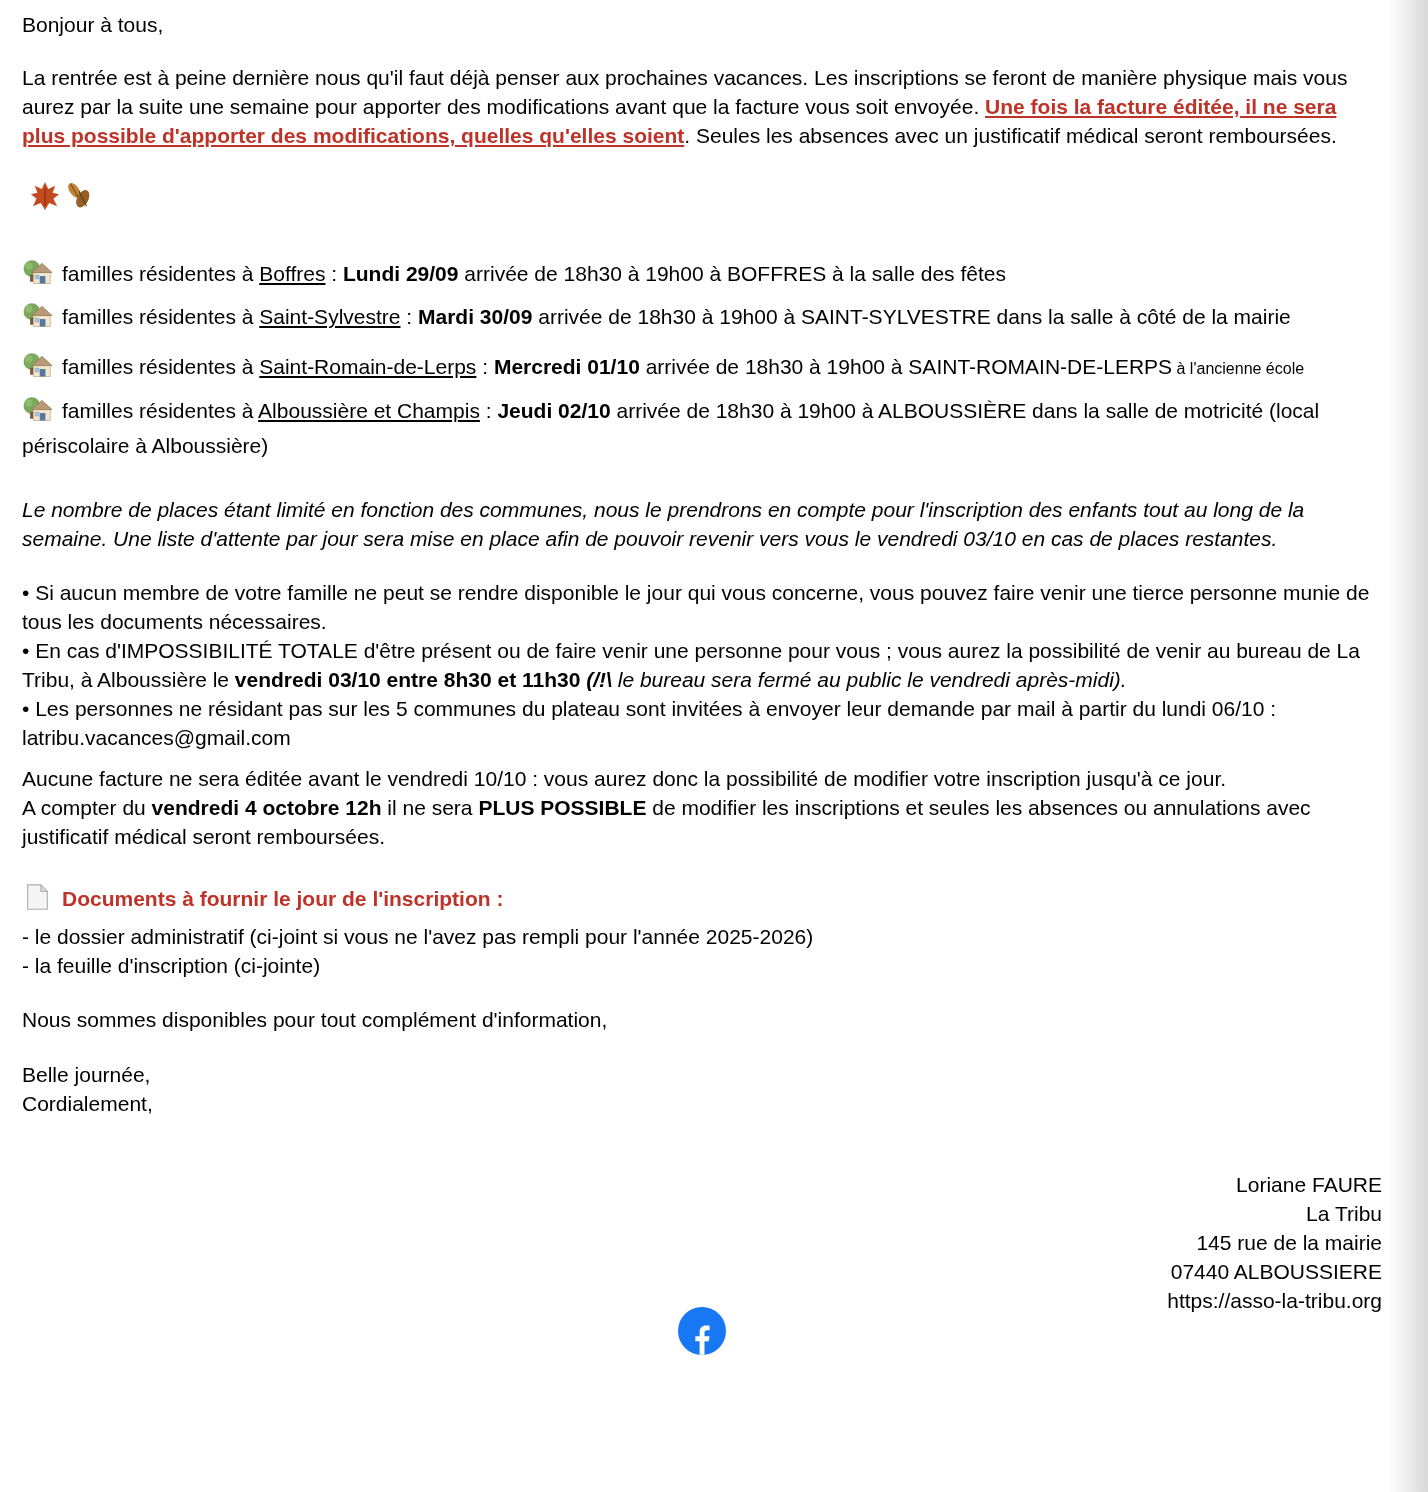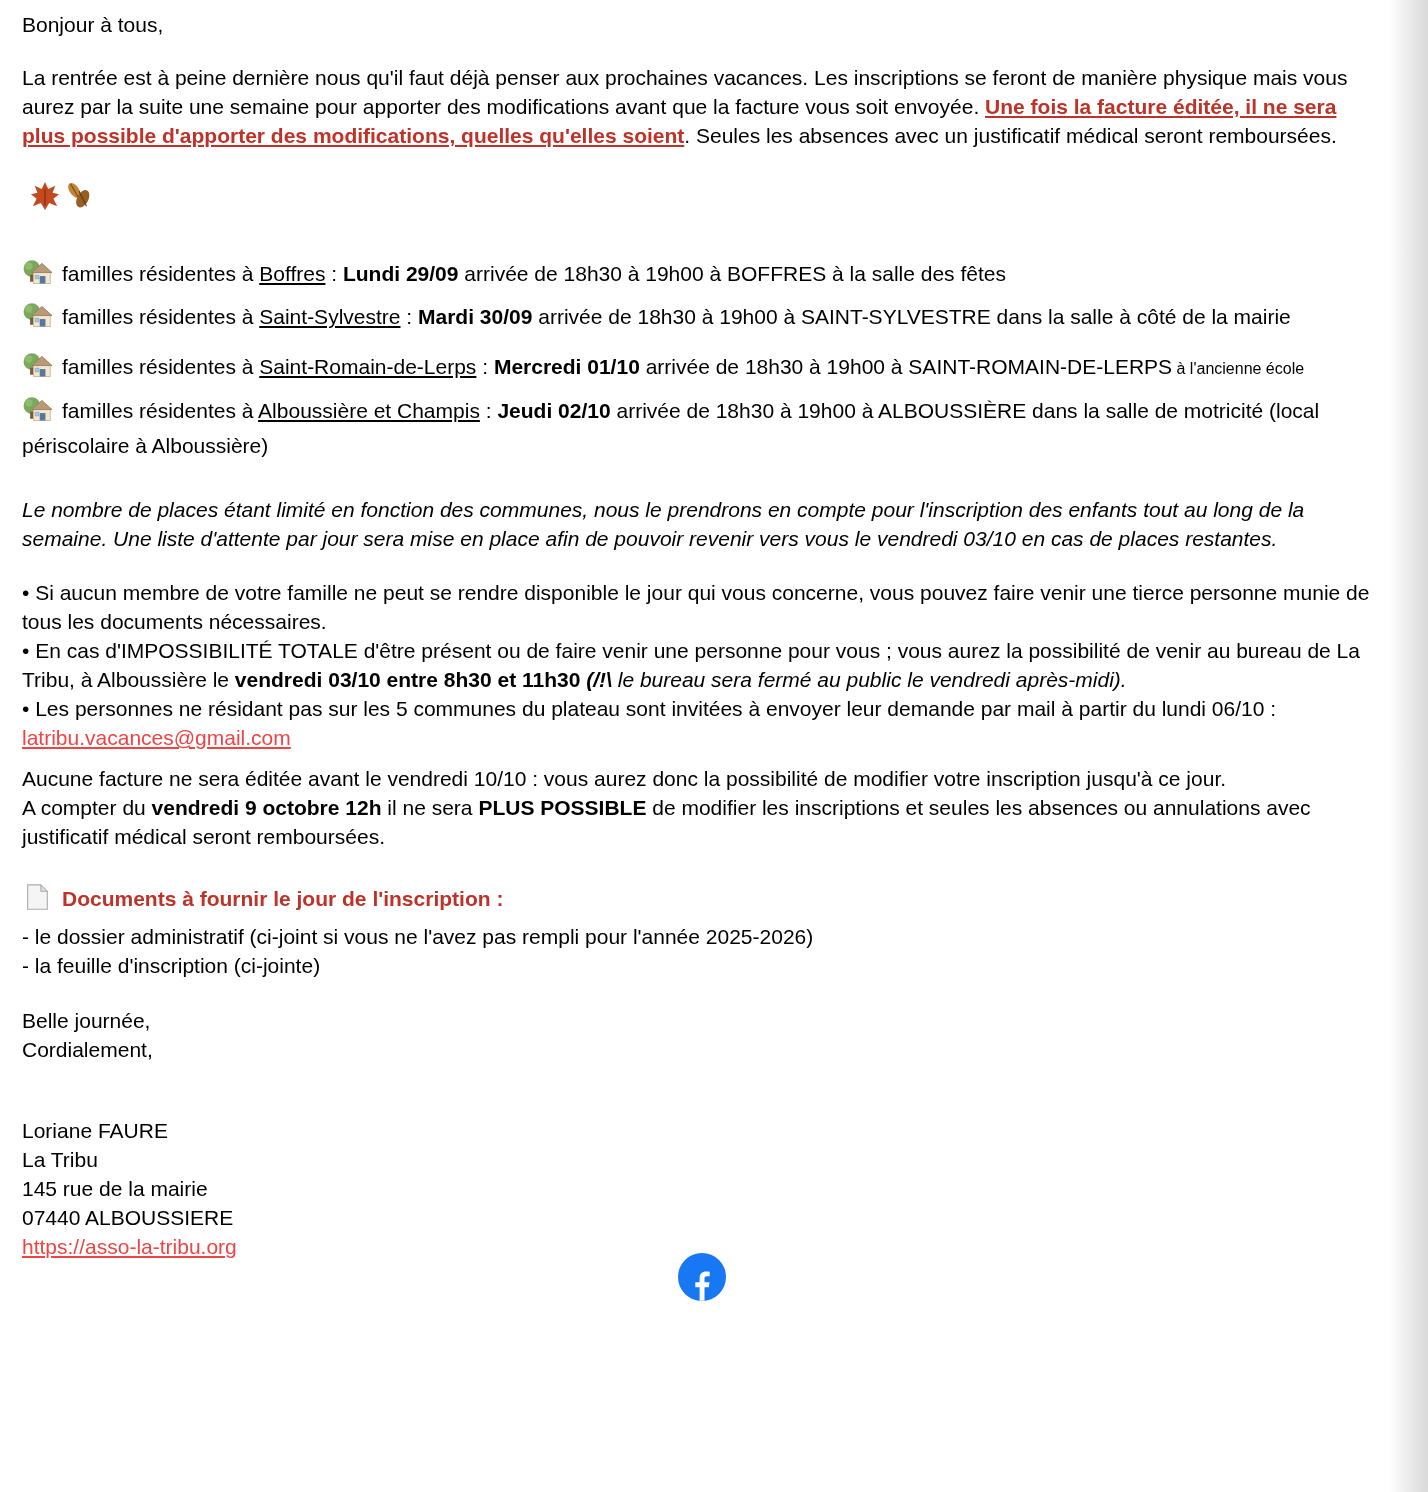--- a/index.html
+++ b/index.html
@@ -18,26 +18,26 @@
   p{margin:0;}
   .mt24{margin-top:24px}.mt31{margin-top:31px}.mt41{margin-top:41px}
   .mt8{margin-top:8px}.mt15{margin-top:15px}.mt9{margin-top:9px}
   .mt35{margin-top:35px}.mt25{margin-top:25px}.mt20{margin-top:12px}
   .mt3{margin-top:3px}.mt26{margin-top:26px}.mt52{margin-top:52px}
   .b{font-weight:700}
   .u{text-decoration:underline}
   .i{font-style:italic}
   .red{color:#be3228}
   .lg{font-size:16px}
-  .link{color:#ef4444;text-decoration:underline;cursor:pointer}
+  .link{color:#000000;cursor:pointer}
   .italic{font-style:italic}
   .icon-inline{display:inline-block;vertical-align:-6px;margin-right:8px;}
   .icon-head{display:inline-block;vertical-align:-5px;margin-left:8px;}
   .icon-doc{display:inline-block;vertical-align:-6px;margin-right:10px;}
-  .signature{text-align:left;}
+  .signature{text-align:right;}
   .sig-line{margin:0;}
   .fb-circle{
     width:48px;height:48px;border-radius:50%;
     background:#1877f2;margin:-8px auto 0 auto;
     display:flex;align-items:center;justify-content:center;
   }
   .fb-circle svg{width:40px;height:40px;margin-top:14px;}
   .hidden-defs{position:absolute;width:0;height:0;overflow:hidden;}
 </style>
 </head>
@@ -102,32 +102,33 @@
   <p class="mt35 italic">Le nombre de places étant limité en fonction des communes, nous le prendrons en compte pour l'inscription des enfants tout au long de la semaine. Une liste d'attente par jour sera mise en place afin de pouvoir revenir vers vous le vendredi 03/10 en cas de places restantes.</p>
 
   <div class="mt25">
     <p><span>• Si aucun membre de votre famille ne peut se rendre disponible le jour qui vous concerne, vous pouvez faire venir une tierce personne munie de tous les documents nécessaires.</span></p>
     <p><span>• En cas d'IMPOSSIBILITÉ TOTALE d'être présent ou de faire venir une personne pour vous ; vous aurez la possibilité de venir au bureau de La Tribu, à Alboussière le </span><span class="b">vendredi 03/10 entre 8h30 et 11h30</span><span> </span><span class="b i">(/!\ </span><span class="i">le bureau sera fermé au public le vendredi après-midi).</span></p>
     <p><span>• Les personnes ne résidant pas sur les 5 communes du plateau sont invitées à envoyer leur demande par mail à partir du lundi 06/10 : </span><span class="link">latribu.vacances@gmail.com</span></p>
   </div>
 
   <div class="mt20">
     <p><span>Aucune facture ne sera éditée avant le vendredi 10/10 : vous aurez donc la possibilité de modifier votre inscription jusqu'à ce jour.</span></p>
-    <p><span>A compter du </span><span class="b">vendredi 9 octobre 12h</span><span> il ne sera </span><span class="b">PLUS POSSIBLE</span><span> de modifier les inscriptions et seules les absences ou annulations avec justificatif médical seront remboursées.</span></p>
+    <p><span>A compter du </span><span class="b">vendredi 4 octobre 12h</span><span> il ne sera </span><span class="b">PLUS POSSIBLE</span><span> de modifier les inscriptions et seules les absences ou annulations avec justificatif médical seront remboursées.</span></p>
   </div>
 
   <p class="mt31"><span class="icon-doc"><svg width="30" height="30">
           <use href="#sym-doc"></use>
         </svg></span><span><span class="red b">Documents à fournir le jour de l'inscription :</span></span></p>
 
   <div class="mt3">
     <p>- le dossier administratif (ci-joint si vous ne l'avez pas rempli pour l'année 2025-2026)</p>
     <p>- la feuille d'inscription (ci-jointe)</p>
   </div>
 
+  <p class="mt25">Nous sommes disponibles pour tout complément d'information,</p>
 
   <div class="mt26">
     <p>Belle journée,</p>
     <p>Cordialement,</p>
   </div>
 
   <div class="signature mt52">
     <p class="sig-line">Loriane FAURE</p>
     <p class="sig-line">La Tribu</p>
     <p class="sig-line">145 rue de la mairie</p>

